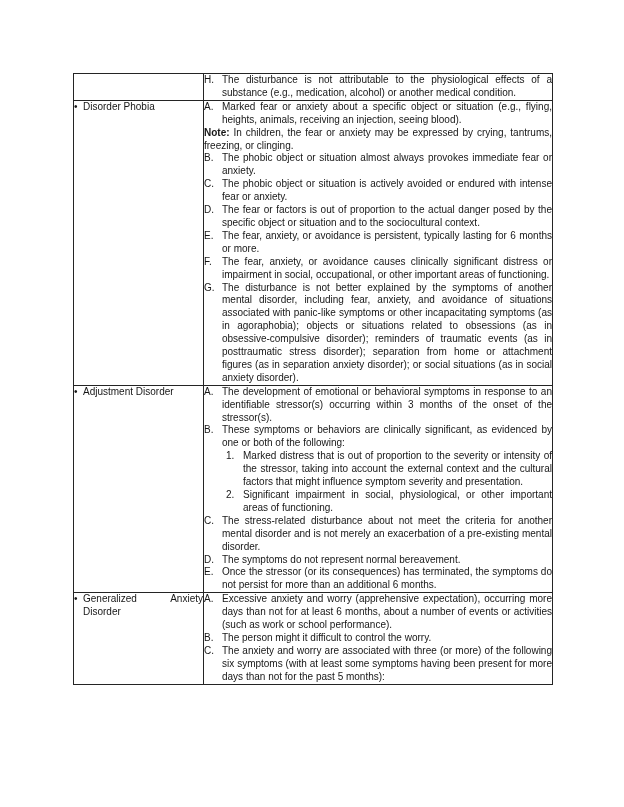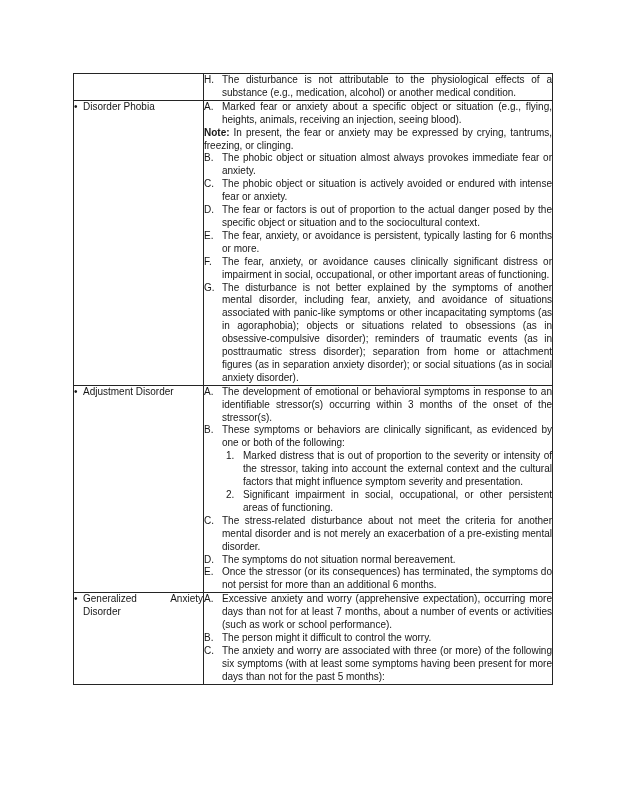--- a/index.html
+++ b/index.html
@@ -93,21 +93,21 @@
             <div class="disorder">
               <span class="bullet">•</span>
               <span class="disorder-text">Disorder Phobia</span>
             </div>
           </td>
           <td class="cell-right">
             <div class="item">
               <span class="item-label">A.</span>
               <span class="item-text">Marked fear or anxiety about a specific object or situation (e.g., flying, heights, animals, receiving an injection, seeing blood).</span>
             </div>
-            <div class="note"><b>Note:</b><span> In present, the fear or anxiety may be expressed by crying, tantrums, freezing, or clinging.</span></div>
+            <div class="note"><b>Note:</b><span> In children, the fear or anxiety may be expressed by crying, tantrums, freezing, or clinging.</span></div>
             <div class="item">
               <span class="item-label">B.</span>
               <span class="item-text">The phobic object or situation almost always provokes immediate fear or anxiety.</span>
             </div>
             <div class="item">
               <span class="item-label">C.</span>
               <span class="item-text">The phobic object or situation is actively avoided or endured with intense fear or anxiety.</span>
             </div>
             <div class="item">
               <span class="item-label">D.</span>
@@ -142,47 +142,47 @@
             <div class="item">
               <span class="item-label">B.</span>
               <span class="item-text">These symptoms or behaviors are clinically significant, as evidenced by one or both of the following:</span>
             </div>
             <div class="item sub">
               <span class="item-label">1.</span>
               <span class="item-text">Marked distress that is out of proportion to the severity or intensity of the stressor, taking into account the external context and the cultural factors that might influence symptom severity and presentation.</span>
             </div>
             <div class="item sub">
               <span class="item-label">2.</span>
-              <span class="item-text">Significant impairment in social, occupational, or other persistent areas of functioning.</span>
+              <span class="item-text">Significant impairment in social, physiological, or other important areas of functioning.</span>
             </div>
             <div class="item">
               <span class="item-label">C.</span>
               <span class="item-text">The stress-related disturbance about not meet the criteria for another mental disorder and is not merely an exacerbation of a pre-existing mental disorder.</span>
             </div>
             <div class="item">
               <span class="item-label">D.</span>
-              <span class="item-text">The symptoms do not situation normal bereavement.</span>
+              <span class="item-text">The symptoms do not represent normal bereavement.</span>
             </div>
             <div class="item">
               <span class="item-label">E.</span>
               <span class="item-text">Once the stressor (or its consequences) has terminated, the symptoms do not persist for more than an additional 6 months.</span>
             </div>
           </td>
         </tr>
         <tr>
           <td class="cell-left">
             <div class="disorder">
               <span class="bullet">•</span>
               <span class="disorder-text">Generalized Anxiety Disorder</span>
             </div>
           </td>
           <td class="cell-right">
             <div class="item">
               <span class="item-label">A.</span>
-              <span class="item-text">Excessive anxiety and worry (apprehensive expectation), occurring more days than not for at least 7 months, about a number of events or activities (such as work or school performance).</span>
+              <span class="item-text">Excessive anxiety and worry (apprehensive expectation), occurring more days than not for at least 6 months, about a number of events or activities (such as work or school performance).</span>
             </div>
             <div class="item">
               <span class="item-label">B.</span>
               <span class="item-text">The person might it difficult to control the worry.</span>
             </div>
             <div class="item">
               <span class="item-label">C.</span>
               <span class="item-text">The anxiety and worry are associated with three (or more) of the following six symptoms (with at least some symptoms having been present for more days than not for the past 5 months):</span>
             </div>
           </td>

